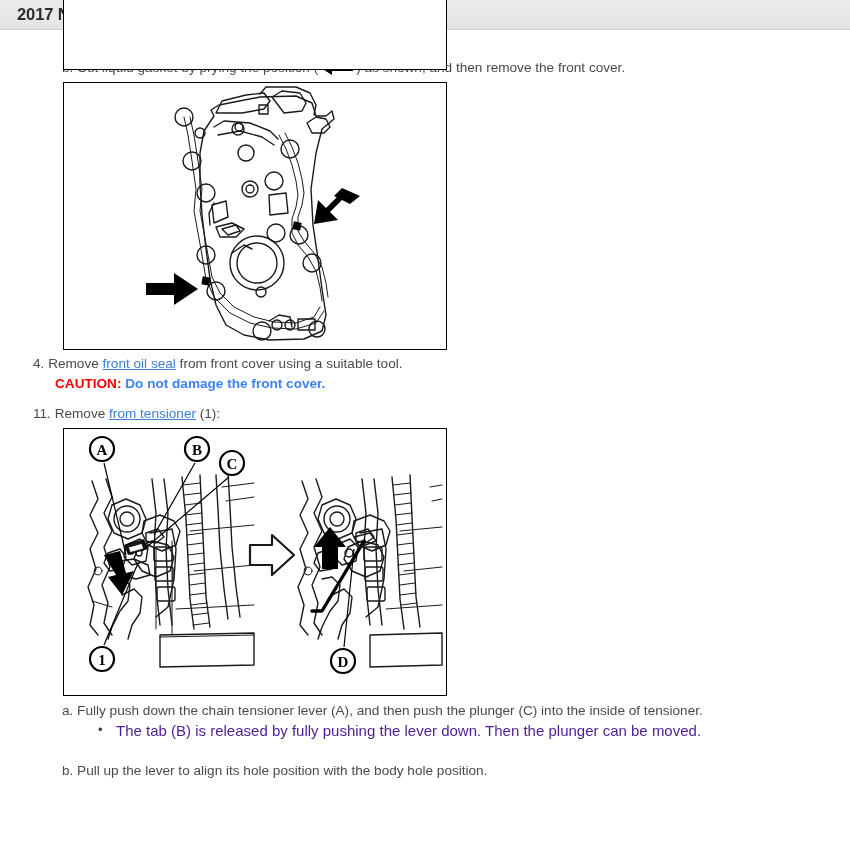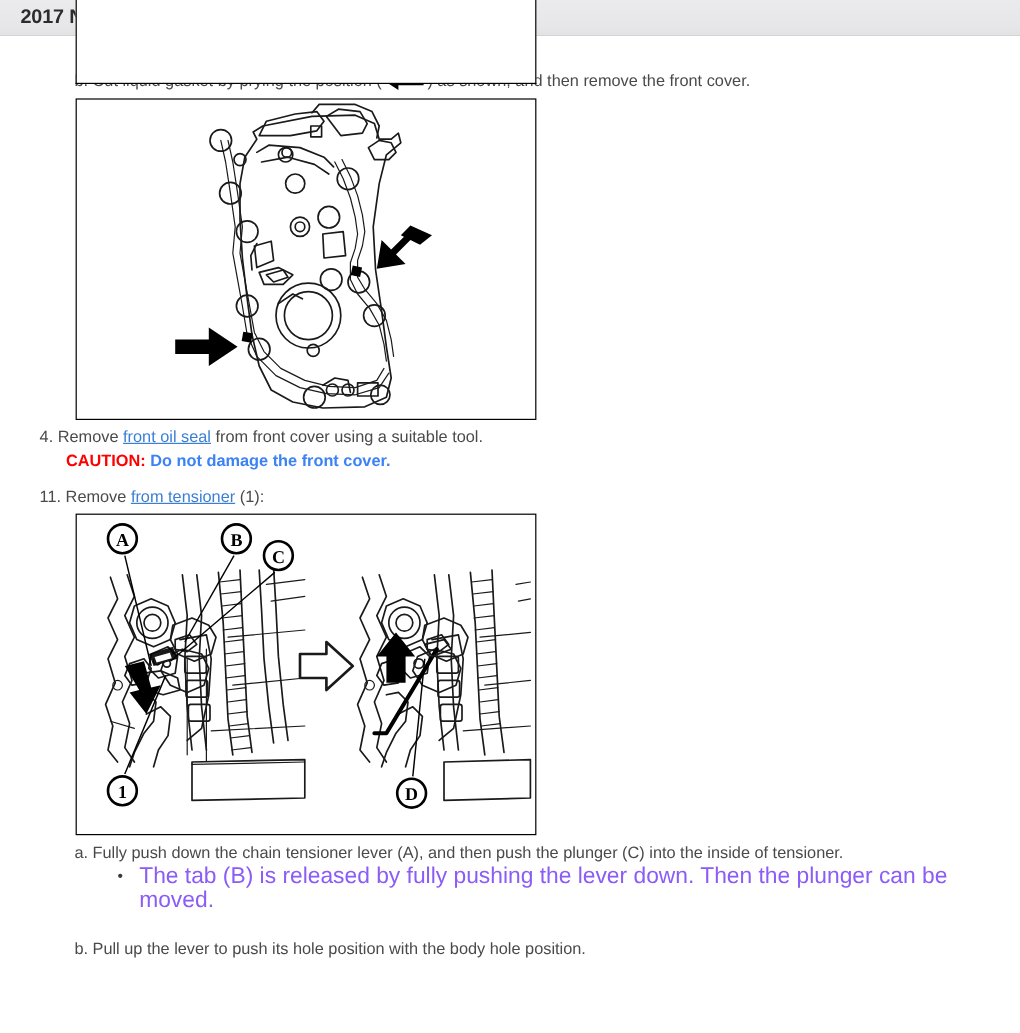--- a/index.html
+++ b/index.html
@@ -99,23 +99,23 @@
 
   ul.bullets {
     margin: 0;
     padding: 0;
     list-style: none;
   }
   ul.bullets > li {
     position: relative;
     margin-left: 98px;
     padding-left: 18px;
-    font-size: 19px;
+    font-size: 15px;
     line-height: 20px;
-    color: #8b5cf6;
+    color: #4c1d95;
     max-width: 680px;
   }
   ul.bullets > li::before {
     content: "\2022";
     position: absolute;
     left: 0;
     top: -1px;
     font-size: 13px;
     color: #3a3a3a;
   }
@@ -384,18 +384,18 @@
   <div class="step-line sub-step" style="margin-top:5px;">
     <span>a. Fully push down the chain tensioner lever (A), and then push the plunger (C) into the inside of tensioner.</span>
   </div>
   <ul class="bullets">
     <li>The tab (B) is released by fully pushing the lever down. Then the plunger can be moved.</li>
   </ul>
 
   <div class="spacer-12"></div>
 
   <div class="step-line sub-step" style="margin-top:8px;">
-    <span>b. Pull up the lever to push its hole position with the body hole position.</span>
+    <span>b. Pull up the lever to align its hole position with the body hole position.</span>
   </div>
   <ul class="bullets">
   </ul>
 
 </div>
 
 </body></html>

